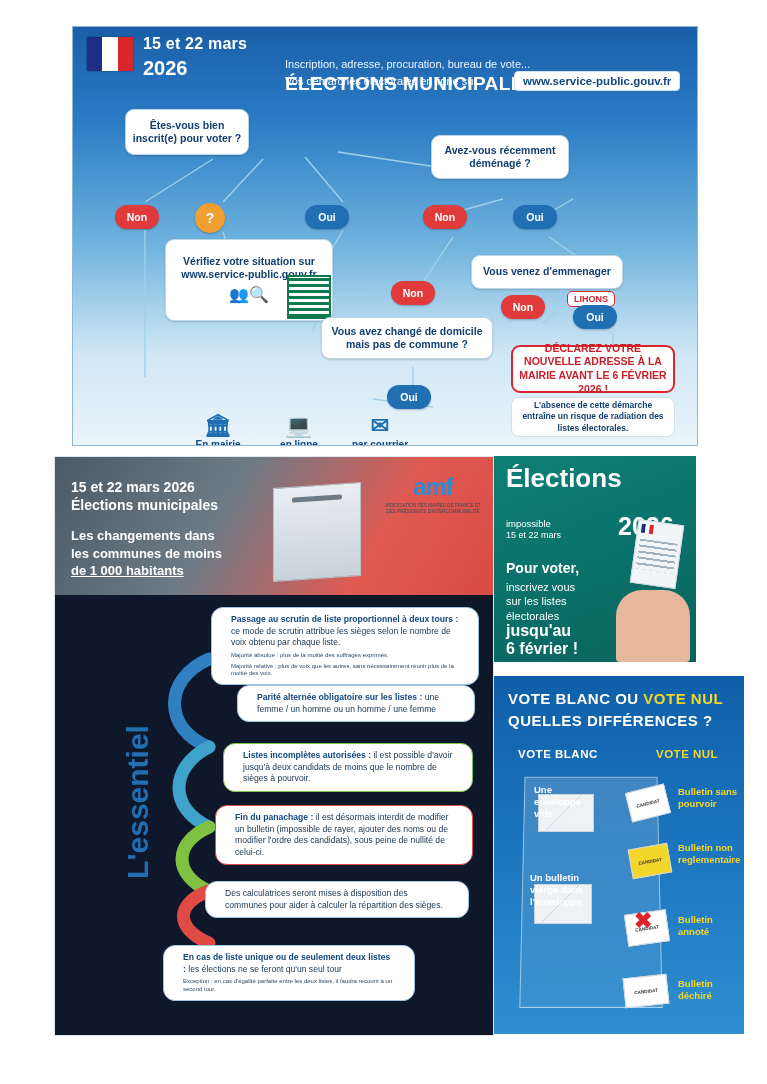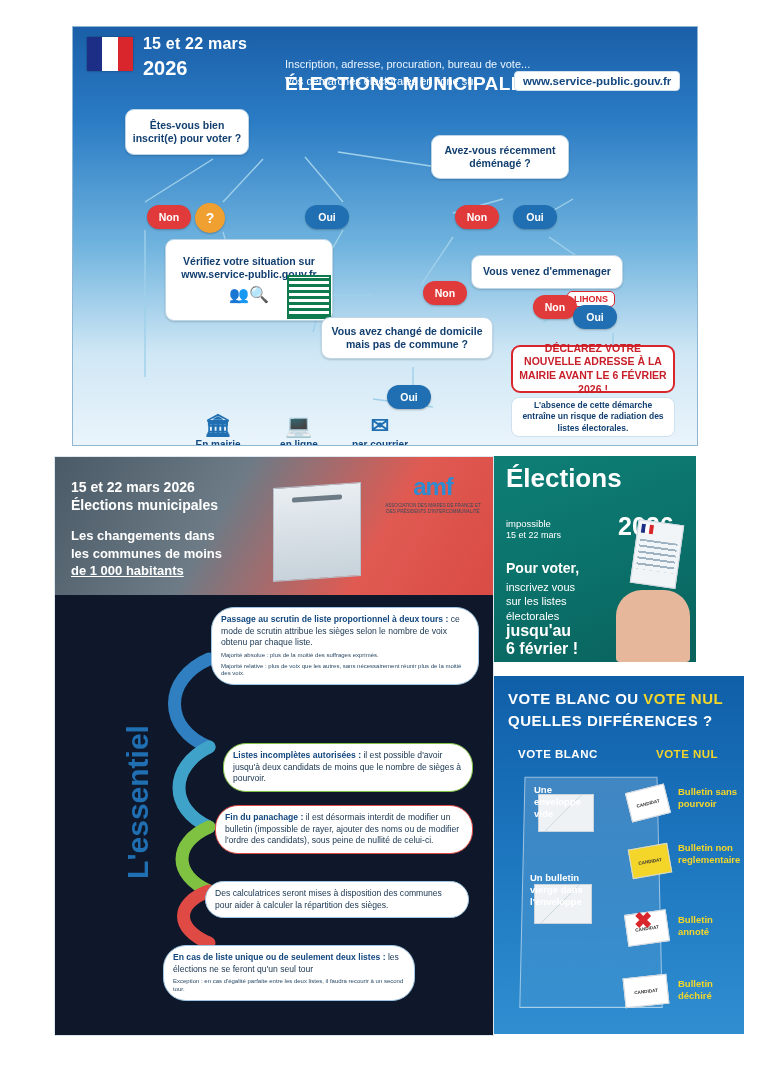--- a/index.html
+++ b/index.html
@@ -35,21 +35,21 @@
     position:absolute;background:#fff;border-radius:9px;
     border:1px solid #bcd6e8;box-shadow:0 1px 2px rgba(0,0,0,.18);
     color:#123f70;font-weight:bold;text-align:center;font-size:10.5px;line-height:1.25;
     display:flex;align-items:center;justify-content:center;padding:5px 6px;box-sizing:border-box;
   }
   .pill{
     position:absolute;border-radius:13px;color:#fff;font-weight:bold;font-size:10.5px;
     display:flex;align-items:center;justify-content:center;width:44px;height:24px;
     box-shadow:0 1px 2px rgba(0,0,0,.25);
   }
-  .pill.non{background:#e03a3a;margin-left:32px;}
+  .pill.non{background:#e03a3a;}
   .pill.oui{background:#1f6fb2;}
   .circ{
     position:absolute;width:30px;height:30px;border-radius:50%;background:#f0a030;color:#fff;
     display:flex;align-items:center;justify-content:center;font-weight:bold;font-size:14px;
     box-shadow:0 1px 2px rgba(0,0,0,.25);
   }
   .cta{
     position:absolute;background:#fff;border:2px solid #d8262c;border-radius:9px;
     color:#c8202a;font-weight:bold;font-size:10.5px;text-align:center;line-height:1.3;
     display:flex;align-items:center;justify-content:center;padding:5px;box-sizing:border-box;
@@ -88,22 +88,22 @@
   .amf-sub{font-size:4.6px;color:#3a4a5a;line-height:1.4;margin-top:2px;}
 
   .essentiel{
     position:absolute;left:64px;top:200px;width:38px;height:290px;
     display:flex;align-items:center;justify-content:center;
   }
   .essentiel span{
     transform:rotate(-90deg);white-space:nowrap;color:#1f6fb2;font-size:30px;font-weight:bold;
   }
   .ebox{
-    position:absolute;background:#fff;border:1.5px solid #9ec6e4;border-radius:23px;
-    font-size:8.6px;color:#16334f;line-height:1.35;padding:6px 9px;box-sizing:border-box;
+    position:absolute;background:#fff;border:1.5px solid #9ec6e4;border-radius:12px;
+    font-size:8.6px;color:#16334f;line-height:1.35;padding:6px 19px;box-sizing:border-box;
   }
   .ebox b{color:#12477f;}
   .ebox.green{border-color:#7fc242;}
   .ebox.red{border-color:#e04a44;}
   .ebox .tiny{font-size:6px;line-height:1.3;color:#2a4a66;margin-top:3px;}
   .arcs{position:absolute;left:96px;top:186px;width:70px;height:330px;}
 
   
   .poster3{
     position:absolute;left:494px;top:456px;width:202px;height:206px;
@@ -295,20 +295,24 @@
       <path d="M58 248 C24 260 24 286 58 300" stroke="#e04a44" stroke-width="13" fill="none" stroke-linecap="round"></path>
     </svg>
 
     <div class="ebox" style="left:156px;top:150px;width:268px;">
       <b>Passage au scrutin de liste proportionnel à deux tours :</b>
       <span>ce mode de scrutin attribue les sièges selon le nombre de voix obtenu par chaque liste.</span>
       <div class="tiny">Majorité absolue : plus de la moitié des suffrages exprimés.</div>
       <div class="tiny">Majorité relative : plus de voix que les autres, sans nécessairement réunir plus de la moitié des voix.</div>
     </div>
 
+    <div class="ebox" style="left:182px;top:228px;width:238px;">
+      <b>Parité alternée obligatoire sur les listes :</b>
+      <span>une femme / un homme ou un homme / une femme</span>
+    </div>
 
     <div class="ebox red" style="left:160px;top:348px;width:258px;">
       <b>Fin du panachage :</b>
       <span>il est désormais interdit de modifier un bulletin (impossible de rayer, ajouter des noms ou de modifier l'ordre des candidats), sous peine de nullité de celui-ci.</span>
     </div>
 
     <div class="ebox green" style="left:168px;top:286px;width:250px;">
       <b>Listes incomplètes autorisées :</b>
       <span>il est possible d'avoir jusqu'à deux candidats de moins que le nombre de sièges à pourvoir.</span>
     </div>

